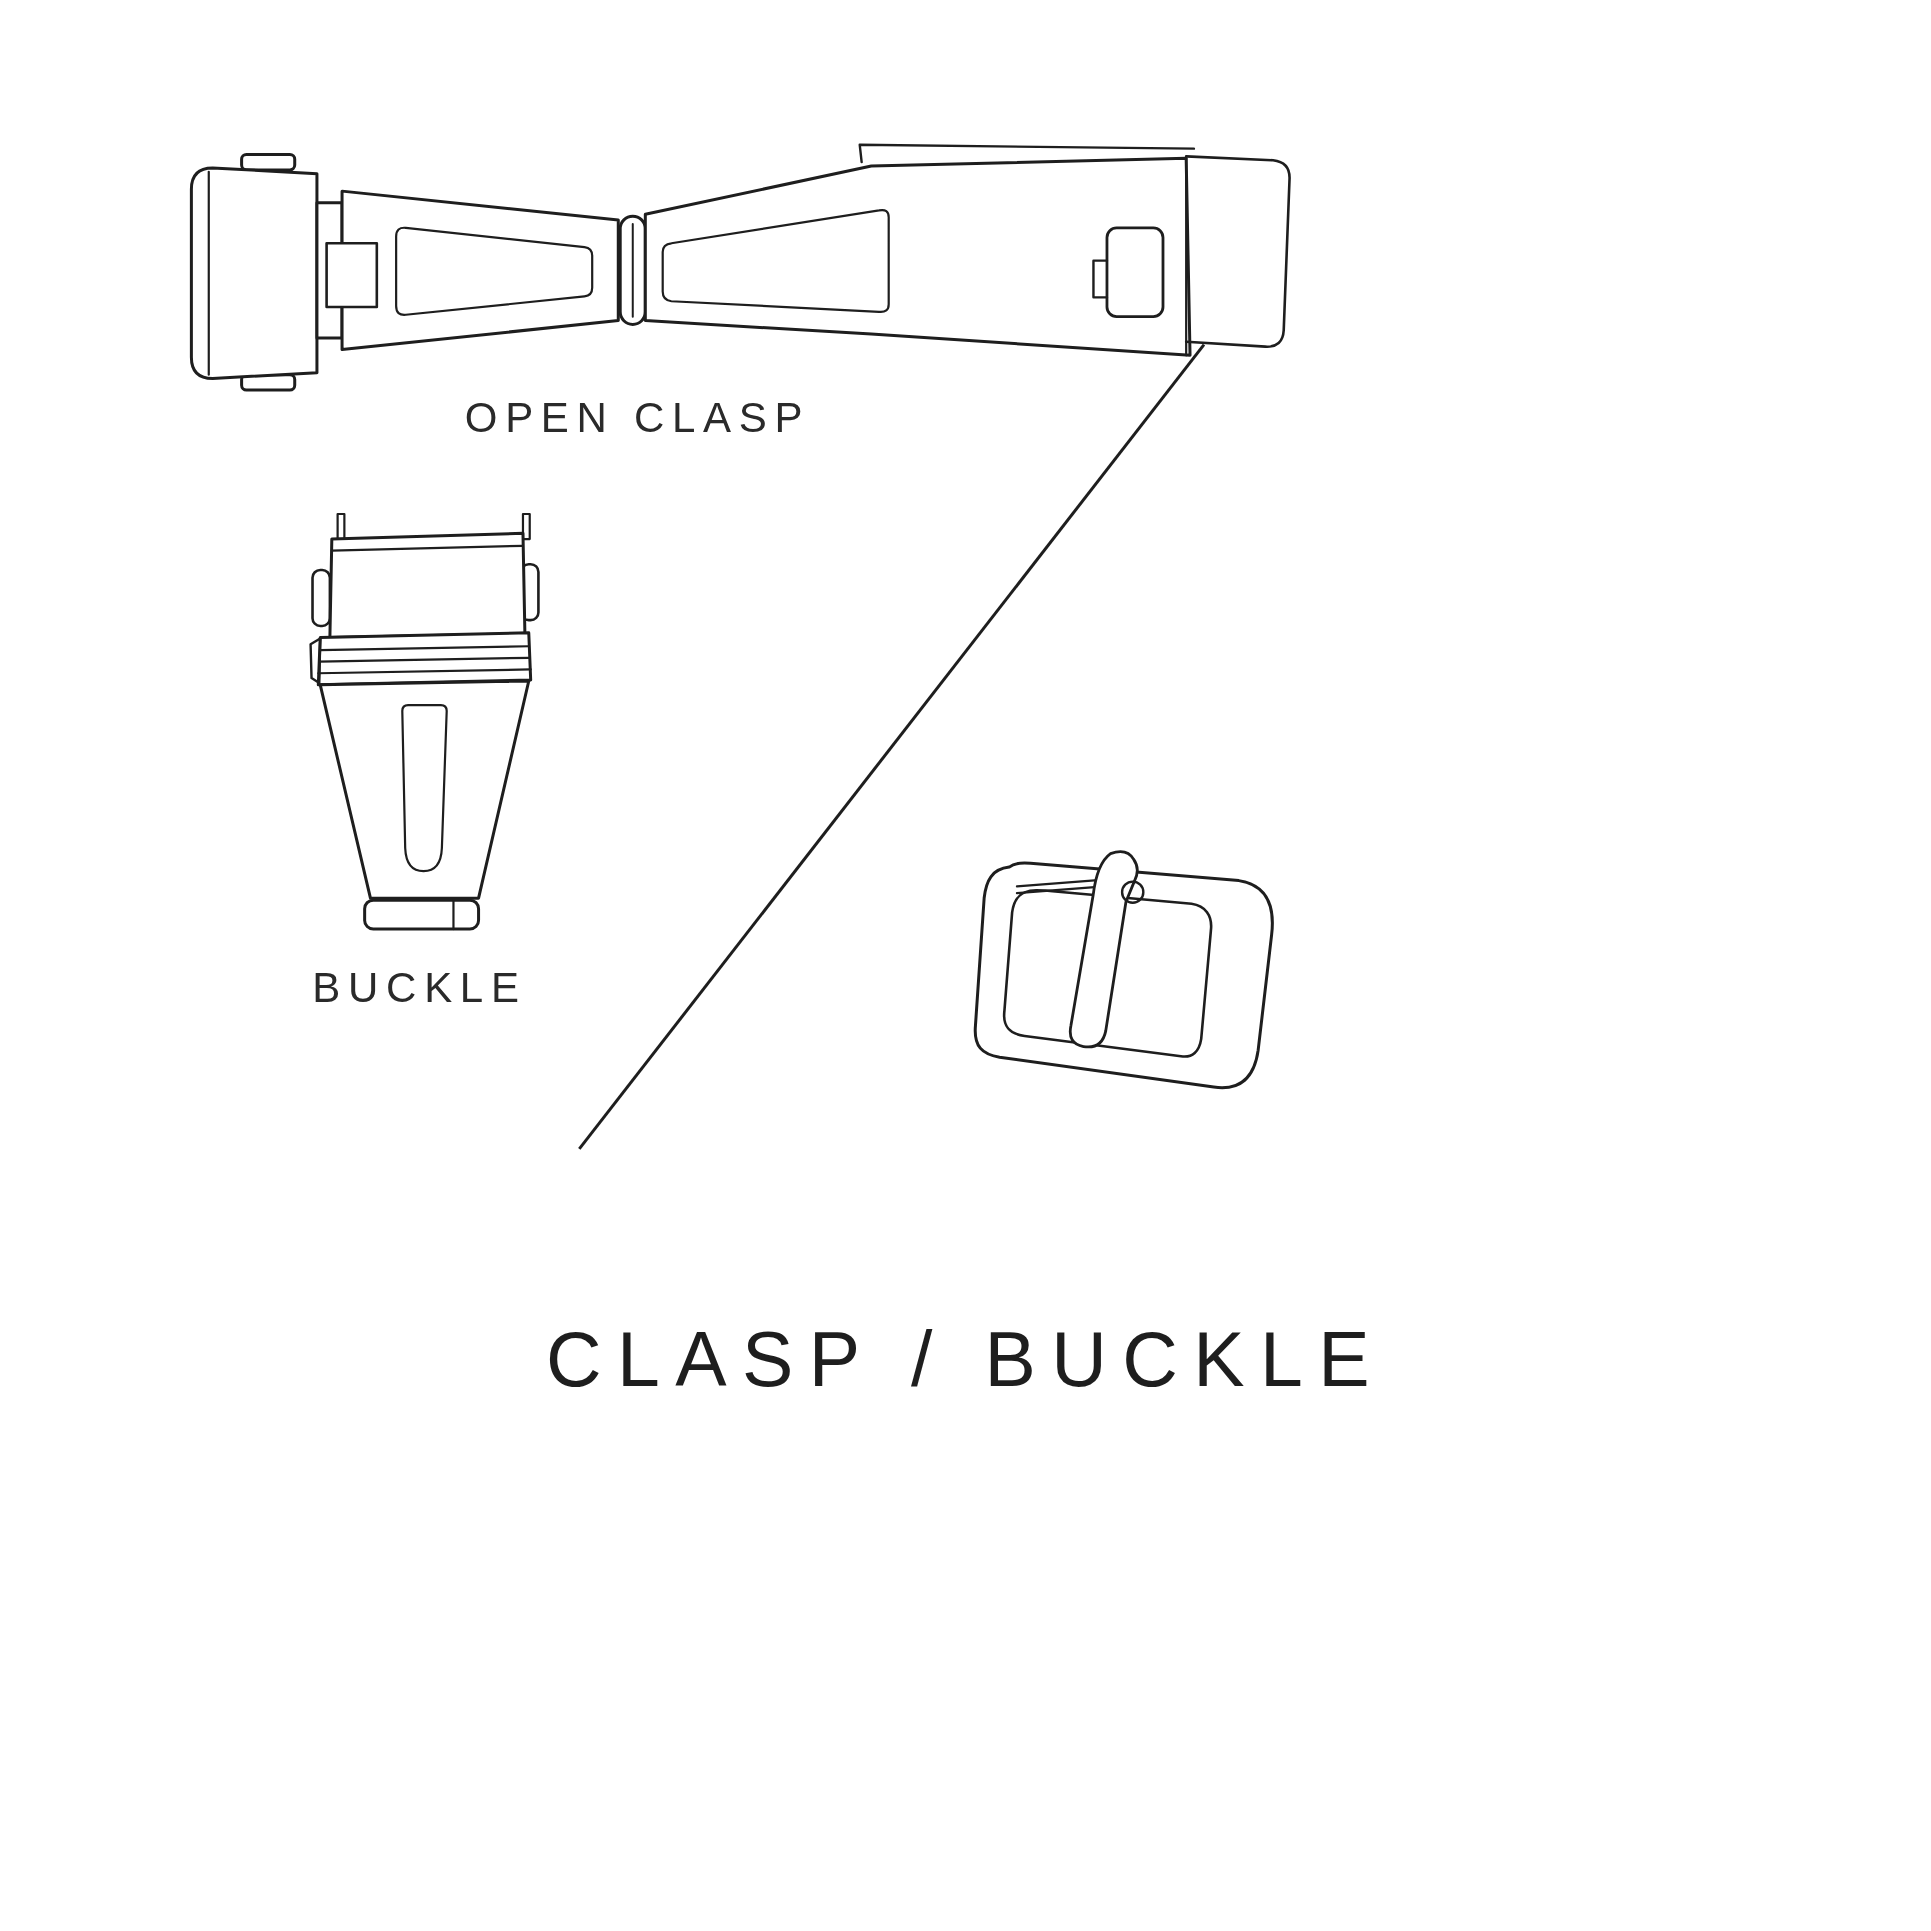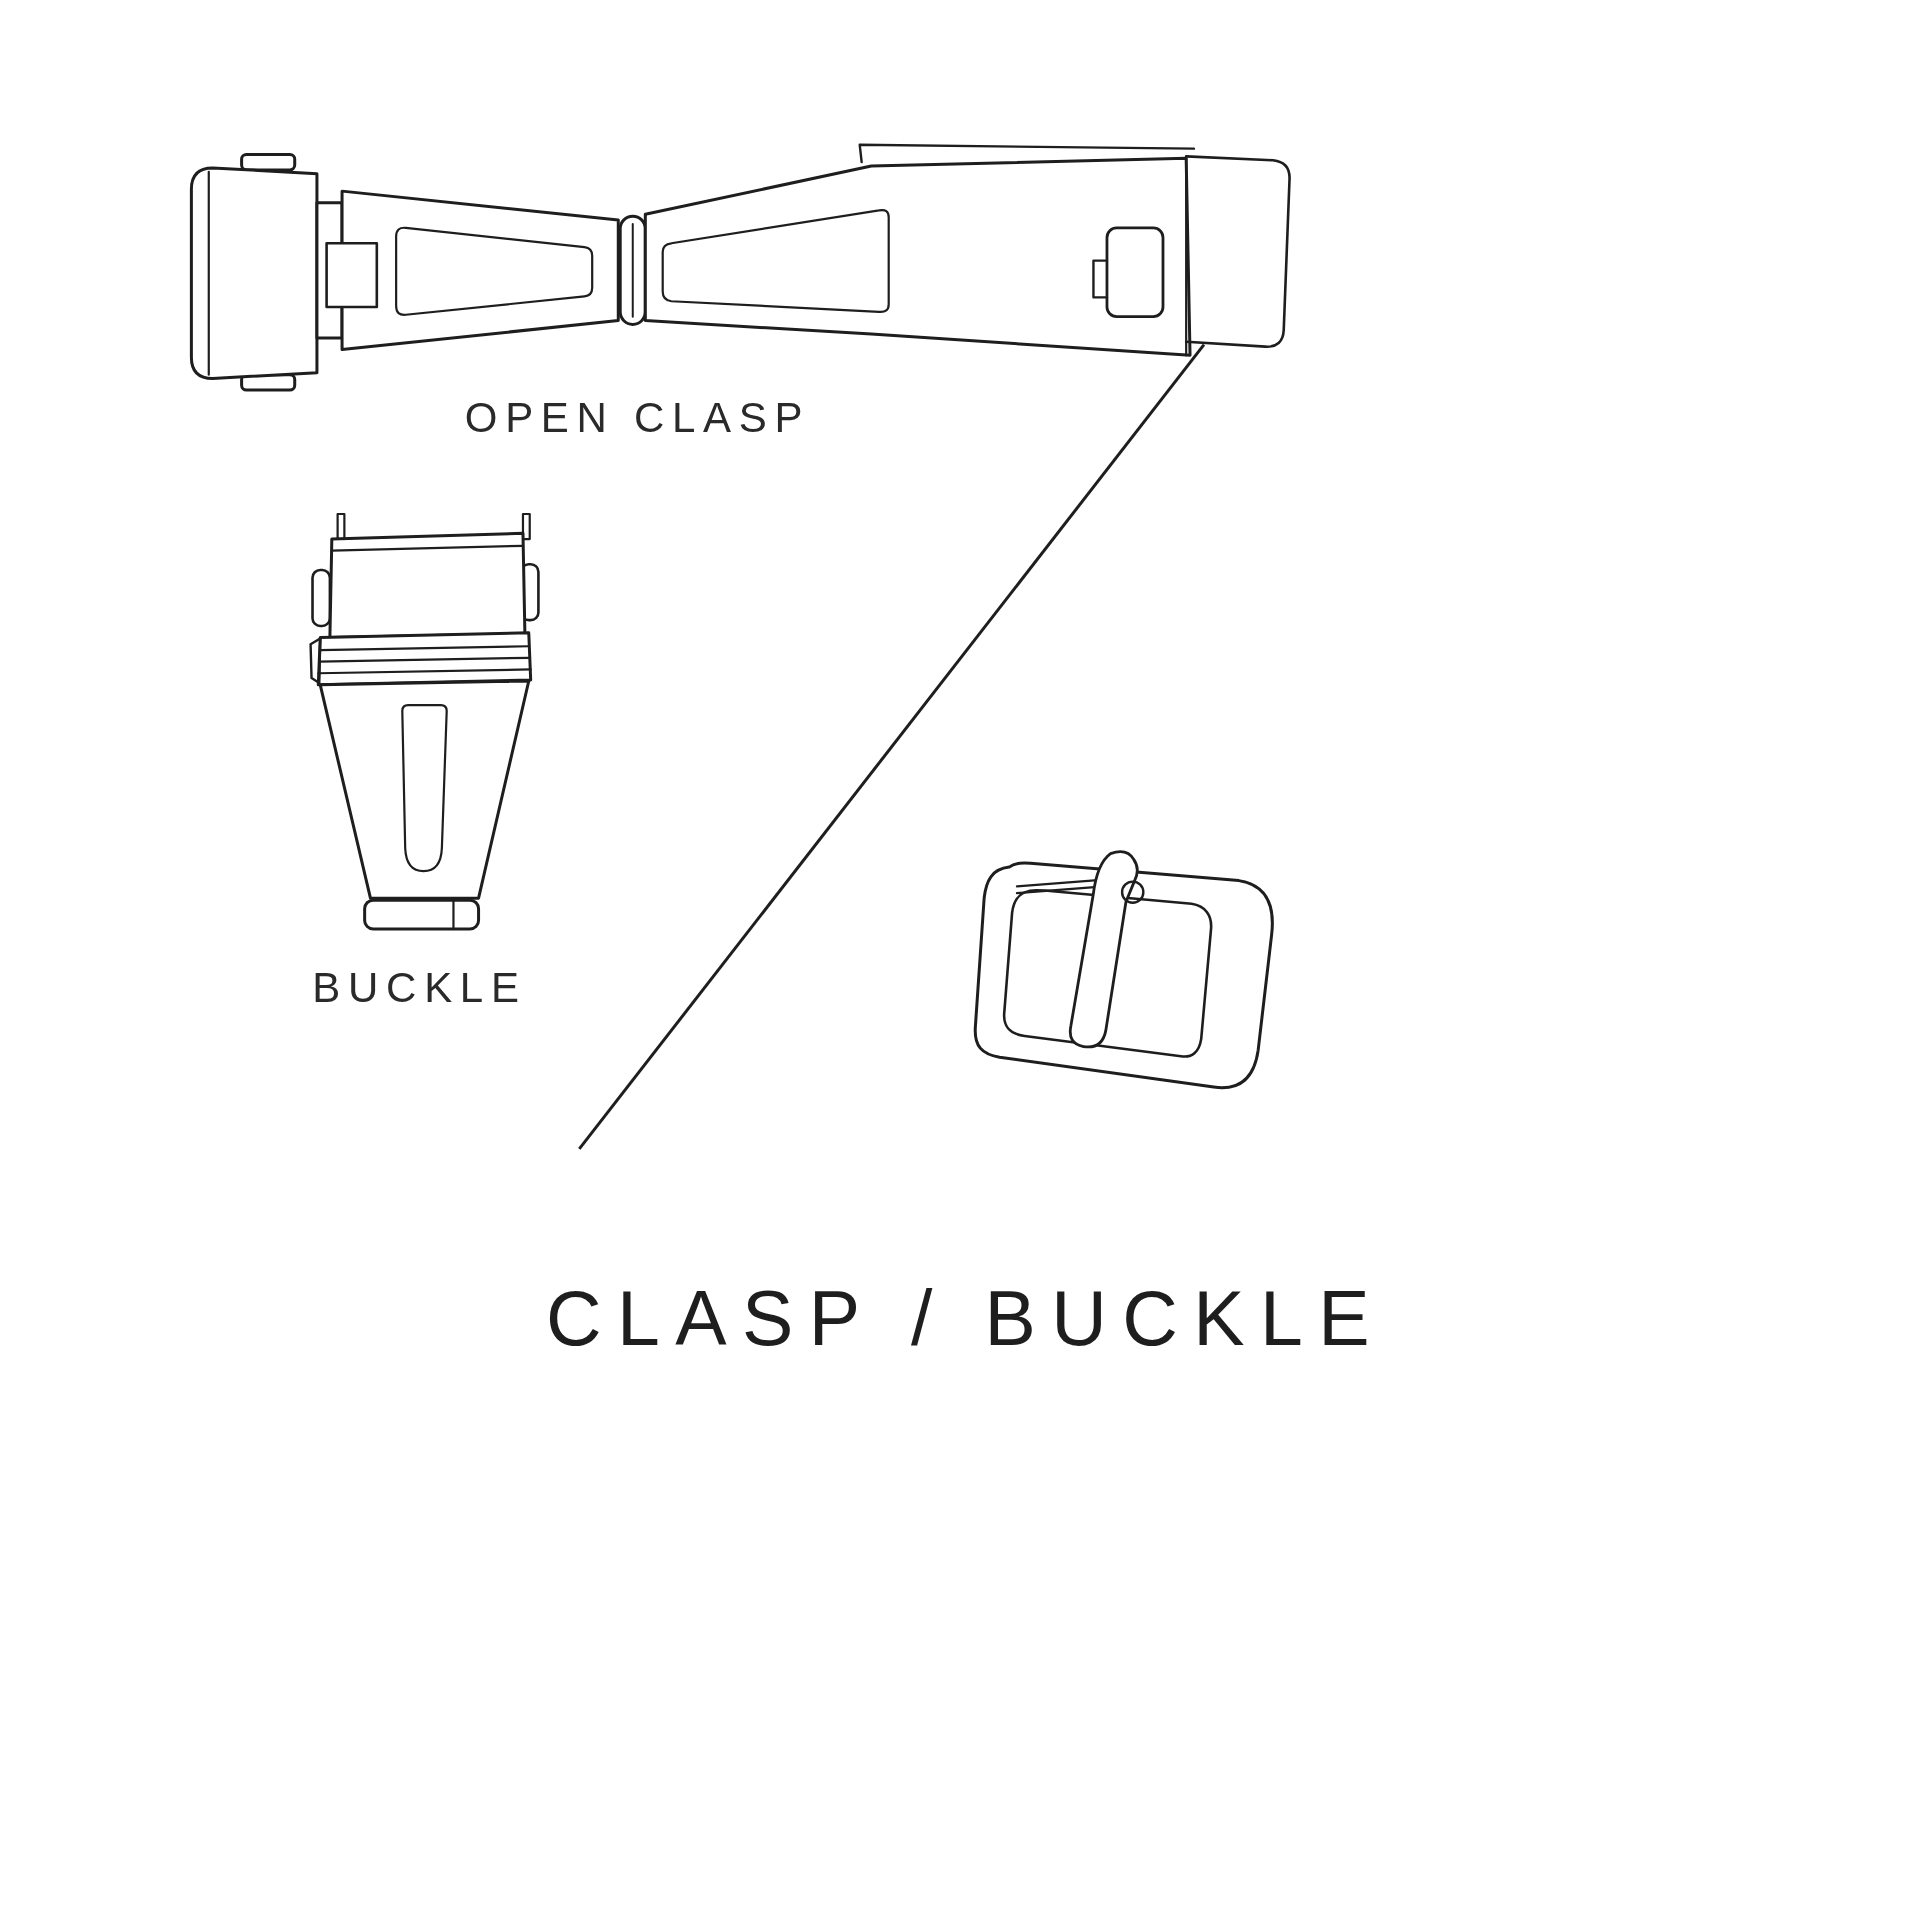--- a/index.html
+++ b/index.html
@@ -25,21 +25,21 @@
     font-size: 42px;
     font-weight: 500;
     letter-spacing: 7.7px;
     color: #2a2a2a;
     white-space: nowrap;
   }
   .page-title {
     position: absolute;
     left: 0;
     right: 0;
-    top: 1274px;
+    top: 1315px;
     text-align: center;
     font-size: 77px;
     font-weight: 500;
     letter-spacing: 15.4px;
     color: #1e1e1e;
     white-space: nowrap;
   }
   .overlay {
     position: absolute;
     left: 0;

